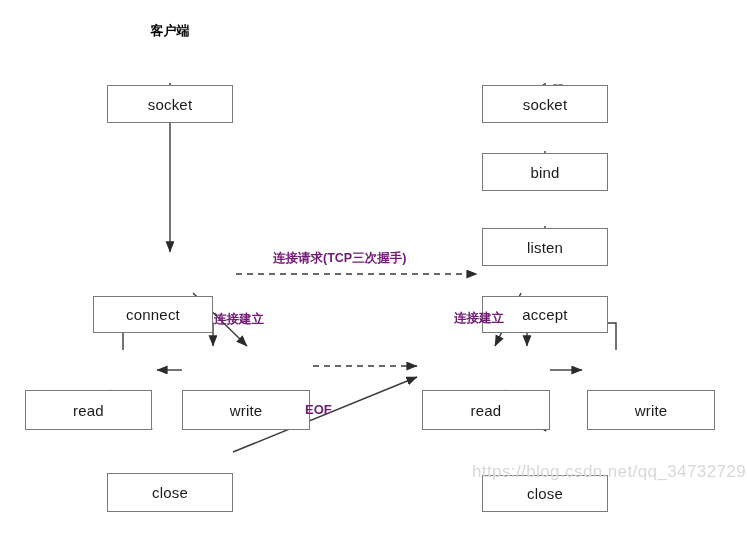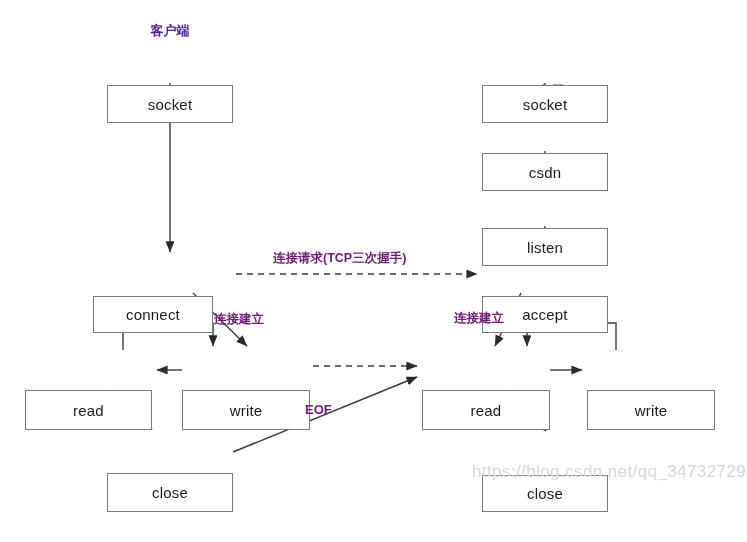--- a/index.html
+++ b/index.html
@@ -35,21 +35,21 @@
     font-size: 15px;
     color: #1a1a1a;
     letter-spacing: 0.2px;
     z-index: 3;
     margin-top: 40px;
   }
   .col-title {
     position: absolute;
     font-size: 13px;
     font-weight: bold;
-    color: #4c1d95;
+    color: #000000;
     text-align: center;
     z-index: 3;
   }
   .edge-label {
     position: absolute;
     font-size: 12.5px;
     font-weight: bold;
     color: #701a75;
     white-space: nowrap;
     z-index: 4;
@@ -120,21 +120,21 @@
   <div class="col-title" style="left:107px; top:22px; width:126px;">客户端</div>
   <div class="col-title" style="left:482px; top:34px; width:126px;margin-top:48px;">服务器</div>
 
   <div class="node" style="left:107px; top:45px; width:126px; height:38px;">socket</div>
   <div class="node" style="left:93px; top:256px; width:120px; height:37px;text-align:right;">connect</div>
   <div class="node" style="left:25px; top:350px; width:127px; height:40px;">read</div>
   <div class="node" style="left:182px; top:350px; width:128px; height:40px;">write</div>
   <div class="node" style="left:107px; top:433px; width:126px; height:39px;">close</div>
 
   <div class="node" style="left:482px; top:45px; width:126px; height:38px;">socket</div>
-  <div class="node" style="left:482px; top:113px; width:126px; height:38px;">csdn</div>
+  <div class="node" style="left:482px; top:113px; width:126px; height:38px;">bind</div>
   <div class="node" style="left:482px; top:256px; width:126px; height:37px;">accept</div>
   <div class="node" style="left:482px; top:188px; width:126px; height:38px;">listen</div>
   <div class="node" style="left:422px; top:350px; width:128px; height:40px;">read</div>
   <div class="node" style="left:587px; top:350px; width:128px; height:40px;">write</div>
   <div class="node" style="left:482px; top:435px; width:126px; height:37px;">close</div>
 
   <div class="edge-label" style="left:273px; top:250px;">连接请求(TCP三次握手)</div>
   <div class="edge-label" style="left:214px; top:311px;">连接建立</div>
   <div class="edge-label" style="left:454px; top:310px;">连接建立</div>
   <div class="edge-label latin" style="left:274px; top:402px;">EOF</div>

